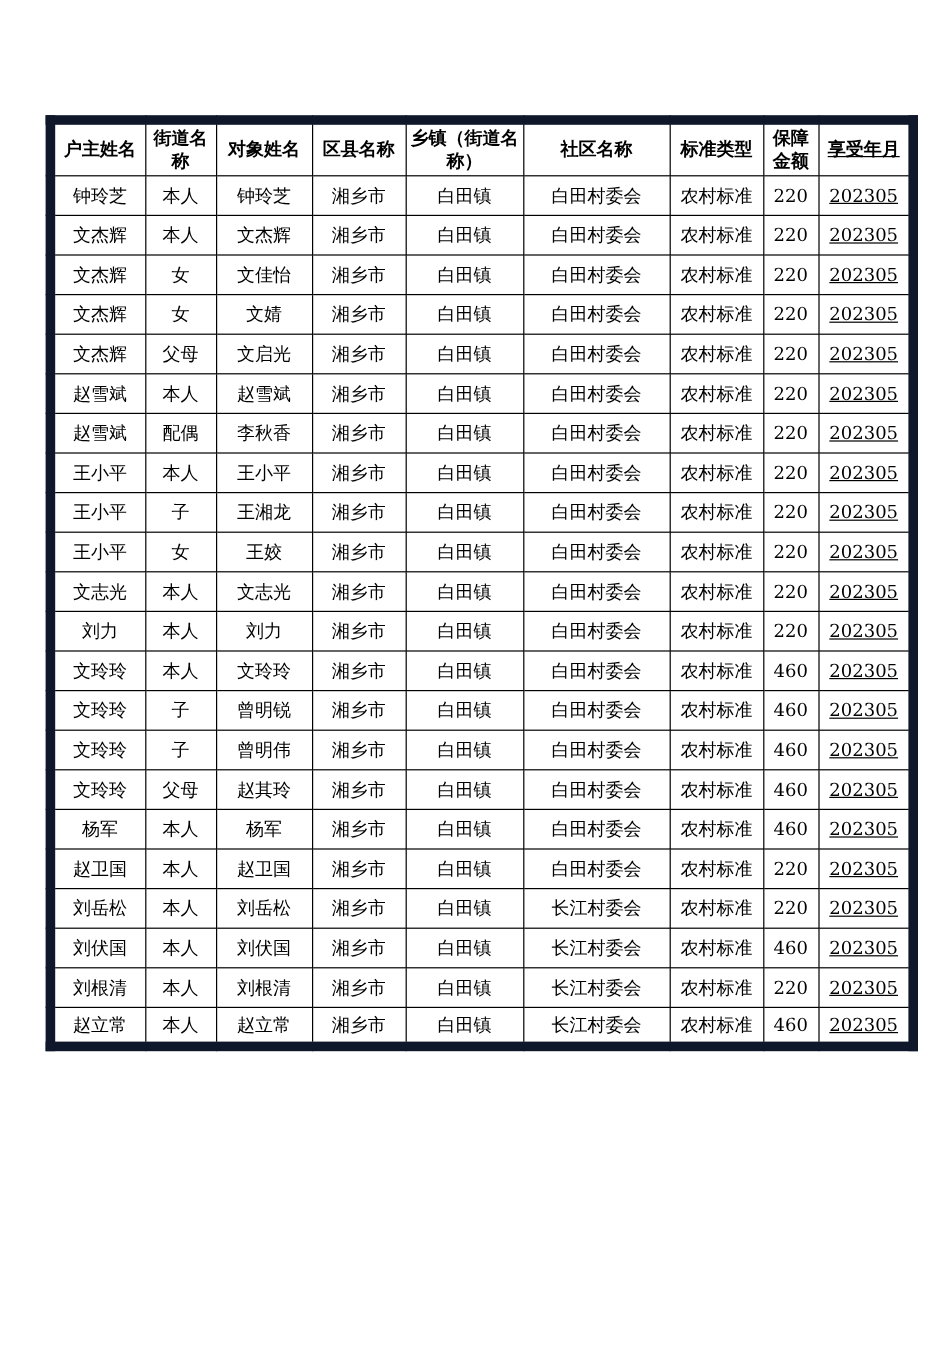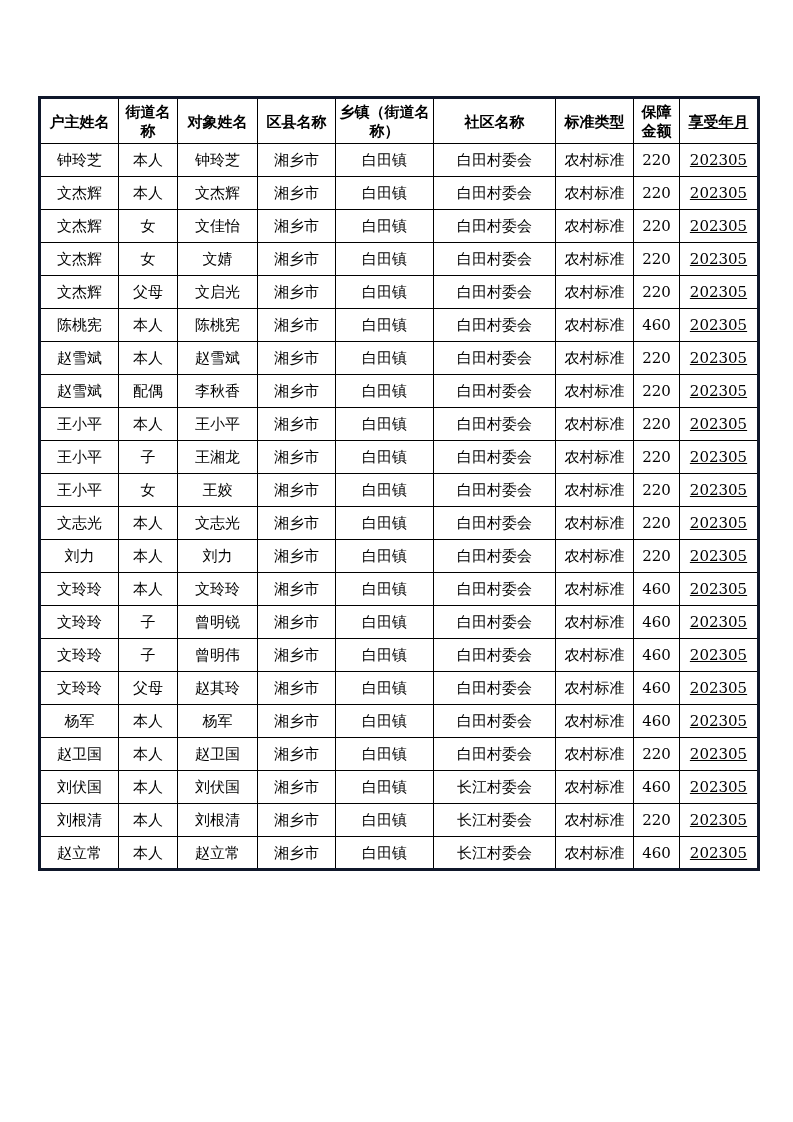--- a/index.html
+++ b/index.html
@@ -21,21 +21,21 @@
     height: 1122px;
     background: #ffffff;
   }
   table.benefits {
     position: absolute;
     left: 38px;
     top: 96px;
     width: 719px;
     border-collapse: collapse;
     table-layout: fixed;
-    border: 3px solid #0f172a;
+    border: 8px solid #0f172a;
   }
   table.benefits th,
   table.benefits td {
     border: 1px solid #000000;
     text-align: center;
     vertical-align: middle;
     overflow: hidden;
     padding: 0 2px;
     box-sizing: border-box;
   }
@@ -134,31 +134,20 @@
           <td class="col1">父母</td>
           <td class="col2">文启光</td>
           <td class="col3">湘乡市</td>
           <td class="col4">白田镇</td>
           <td class="col5">白田村委会</td>
           <td class="col6">农村标准</td>
           <td class="col7">220</td>
           <td class="col8">202305</td>
         </tr>
         <tr>
-          <td class="col0">陈桃宪</td>
-          <td class="col1">本人</td>
-          <td class="col2">陈桃宪</td>
-          <td class="col3">湘乡市</td>
-          <td class="col4">白田镇</td>
-          <td class="col5">白田村委会</td>
-          <td class="col6">农村标准</td>
-          <td class="col7">460</td>
-          <td class="col8">202305</td>
-        </tr>
-        <tr>
           <td class="col0">赵雪斌</td>
           <td class="col1">本人</td>
           <td class="col2">赵雪斌</td>
           <td class="col3">湘乡市</td>
           <td class="col4">白田镇</td>
           <td class="col5">白田村委会</td>
           <td class="col6">农村标准</td>
           <td class="col7">220</td>
           <td class="col8">202305</td>
         </tr>
@@ -283,20 +272,31 @@
           <td class="col7">460</td>
           <td class="col8">202305</td>
         </tr>
         <tr>
           <td class="col0">赵卫国</td>
           <td class="col1">本人</td>
           <td class="col2">赵卫国</td>
           <td class="col3">湘乡市</td>
           <td class="col4">白田镇</td>
           <td class="col5">白田村委会</td>
+          <td class="col6">农村标准</td>
+          <td class="col7">220</td>
+          <td class="col8">202305</td>
+        </tr>
+        <tr>
+          <td class="col0">刘岳松</td>
+          <td class="col1">本人</td>
+          <td class="col2">刘岳松</td>
+          <td class="col3">湘乡市</td>
+          <td class="col4">白田镇</td>
+          <td class="col5">长江村委会</td>
           <td class="col6">农村标准</td>
           <td class="col7">220</td>
           <td class="col8">202305</td>
         </tr>
         <tr>
           <td class="col0">刘伏国</td>
           <td class="col1">本人</td>
           <td class="col2">刘伏国</td>
           <td class="col3">湘乡市</td>
           <td class="col4">白田镇</td>

